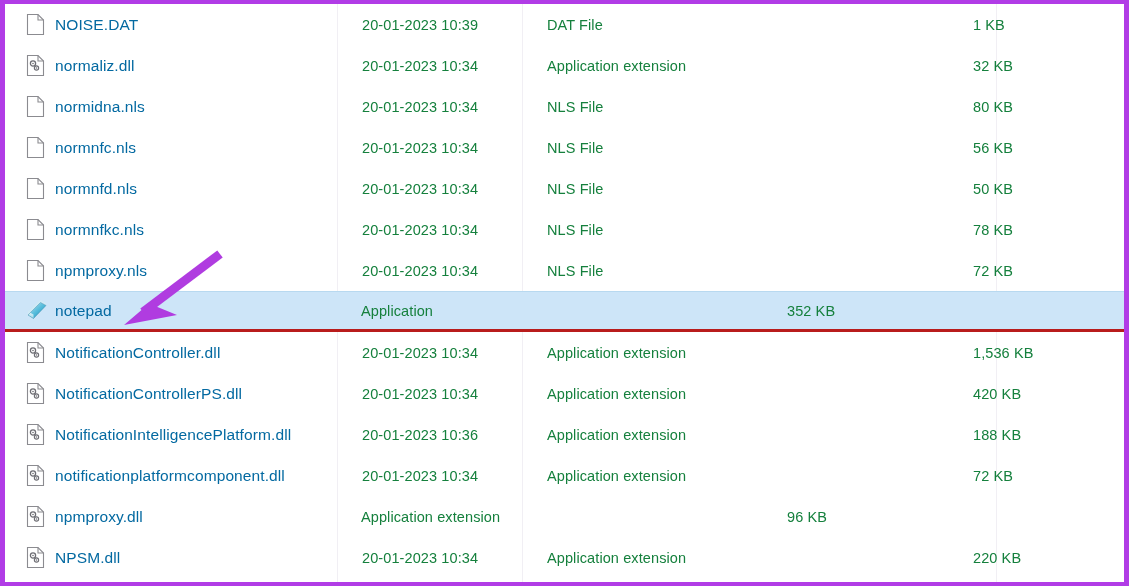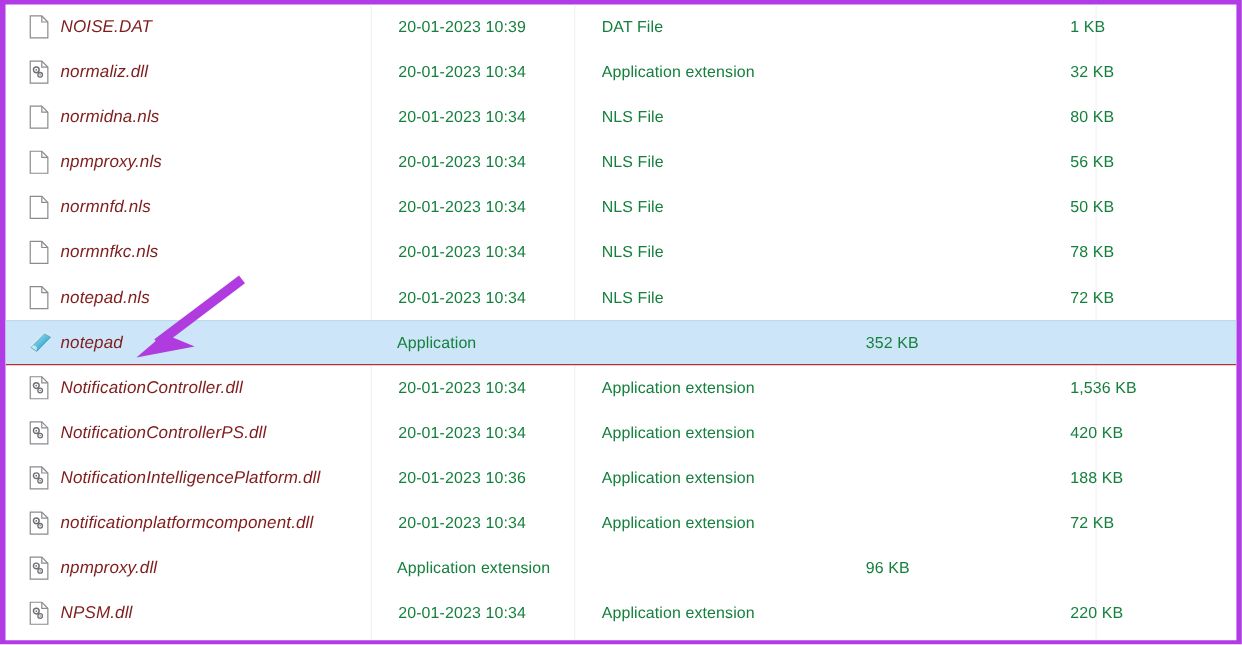--- a/index.html
+++ b/index.html
@@ -54,21 +54,21 @@
     height: 41px;
     display: flex;
     align-items: center;
     box-sizing: border-box;
     padding-left: 21px;
     padding-right: 0;
   }
   .file-row.selected {
     background: #cde5f8;
     border-top: 1px solid #b8d9f0;
-    border-bottom: 1px solid #b91c1c;
+    border-bottom: 3px solid #b91c1c;
   }
 
   .cell-name {
     width: 311px;
     flex: 0 0 311px;
     display: flex;
     align-items: center;
     gap: 10px;
     overflow: hidden;
   }
@@ -85,24 +85,23 @@
     box-sizing: border-box;
   }
   .cell-size {
     flex: 1 1 auto;
     padding-right: 27px;
     box-sizing: border-box;
   }
 
   .fname {
     font-size: 15.5px;
-    color: #7f1d1d;
+    color: #0369a1;
     letter-spacing: 0.1px;
     white-space: nowrap;
-    font-style: italic;
   }
   .fdate, .ftype, .fsize {
     font-size: 14.5px;
     color: #15803d;
     letter-spacing: 0.1px;
     white-space: nowrap;
   }
 
   
   .ficon {
@@ -182,63 +181,63 @@
         <div class="cell-size"><span class="fsize">80 KB</span></div>
       </div>
       <div class="file-row">
         <div class="cell-name">
           <span class="ficon">
             <svg width="19" height="23" viewBox="0 0 19 23">
               <path d="M1.5 1.5 H12 L17.5 7 V21.5 H1.5 Z" fill="#ffffff" stroke="#8b8b90" stroke-width="1.1"></path>
               <path d="M12 1.5 V7 H17.5" fill="none" stroke="#8b8b90" stroke-width="1.1"></path>
             </svg>
           </span>
+          <span class="fname">normnfc.nls</span>
+        </div>
+        <div class="cell-date"><span class="fdate">20-01-2023 10:34</span></div>
+        <div class="cell-type"><span class="ftype">NLS File</span></div>
+        <div class="cell-size"><span class="fsize">56 KB</span></div>
+      </div>
+      <div class="file-row">
+        <div class="cell-name">
+          <span class="ficon">
+            <svg width="19" height="23" viewBox="0 0 19 23">
+              <path d="M1.5 1.5 H12 L17.5 7 V21.5 H1.5 Z" fill="#ffffff" stroke="#8b8b90" stroke-width="1.1"></path>
+              <path d="M12 1.5 V7 H17.5" fill="none" stroke="#8b8b90" stroke-width="1.1"></path>
+            </svg>
+          </span>
+          <span class="fname">normnfd.nls</span>
+        </div>
+        <div class="cell-date"><span class="fdate">20-01-2023 10:34</span></div>
+        <div class="cell-type"><span class="ftype">NLS File</span></div>
+        <div class="cell-size"><span class="fsize">50 KB</span></div>
+      </div>
+      <div class="file-row">
+        <div class="cell-name">
+          <span class="ficon">
+            <svg width="19" height="23" viewBox="0 0 19 23">
+              <path d="M1.5 1.5 H12 L17.5 7 V21.5 H1.5 Z" fill="#ffffff" stroke="#8b8b90" stroke-width="1.1"></path>
+              <path d="M12 1.5 V7 H17.5" fill="none" stroke="#8b8b90" stroke-width="1.1"></path>
+            </svg>
+          </span>
+          <span class="fname">normnfkc.nls</span>
+        </div>
+        <div class="cell-date"><span class="fdate">20-01-2023 10:34</span></div>
+        <div class="cell-type"><span class="ftype">NLS File</span></div>
+        <div class="cell-size"><span class="fsize">78 KB</span></div>
+      </div>
+      <div class="file-row">
+        <div class="cell-name">
+          <span class="ficon">
+            <svg width="19" height="23" viewBox="0 0 19 23">
+              <path d="M1.5 1.5 H12 L17.5 7 V21.5 H1.5 Z" fill="#ffffff" stroke="#8b8b90" stroke-width="1.1"></path>
+              <path d="M12 1.5 V7 H17.5" fill="none" stroke="#8b8b90" stroke-width="1.1"></path>
+            </svg>
+          </span>
           <span class="fname">npmproxy.nls</span>
-        </div>
-        <div class="cell-date"><span class="fdate">20-01-2023 10:34</span></div>
-        <div class="cell-type"><span class="ftype">NLS File</span></div>
-        <div class="cell-size"><span class="fsize">56 KB</span></div>
-      </div>
-      <div class="file-row">
-        <div class="cell-name">
-          <span class="ficon">
-            <svg width="19" height="23" viewBox="0 0 19 23">
-              <path d="M1.5 1.5 H12 L17.5 7 V21.5 H1.5 Z" fill="#ffffff" stroke="#8b8b90" stroke-width="1.1"></path>
-              <path d="M12 1.5 V7 H17.5" fill="none" stroke="#8b8b90" stroke-width="1.1"></path>
-            </svg>
-          </span>
-          <span class="fname">normnfd.nls</span>
-        </div>
-        <div class="cell-date"><span class="fdate">20-01-2023 10:34</span></div>
-        <div class="cell-type"><span class="ftype">NLS File</span></div>
-        <div class="cell-size"><span class="fsize">50 KB</span></div>
-      </div>
-      <div class="file-row">
-        <div class="cell-name">
-          <span class="ficon">
-            <svg width="19" height="23" viewBox="0 0 19 23">
-              <path d="M1.5 1.5 H12 L17.5 7 V21.5 H1.5 Z" fill="#ffffff" stroke="#8b8b90" stroke-width="1.1"></path>
-              <path d="M12 1.5 V7 H17.5" fill="none" stroke="#8b8b90" stroke-width="1.1"></path>
-            </svg>
-          </span>
-          <span class="fname">normnfkc.nls</span>
-        </div>
-        <div class="cell-date"><span class="fdate">20-01-2023 10:34</span></div>
-        <div class="cell-type"><span class="ftype">NLS File</span></div>
-        <div class="cell-size"><span class="fsize">78 KB</span></div>
-      </div>
-      <div class="file-row">
-        <div class="cell-name">
-          <span class="ficon">
-            <svg width="19" height="23" viewBox="0 0 19 23">
-              <path d="M1.5 1.5 H12 L17.5 7 V21.5 H1.5 Z" fill="#ffffff" stroke="#8b8b90" stroke-width="1.1"></path>
-              <path d="M12 1.5 V7 H17.5" fill="none" stroke="#8b8b90" stroke-width="1.1"></path>
-            </svg>
-          </span>
-          <span class="fname">notepad.nls</span>
         </div>
         <div class="cell-date"><span class="fdate">20-01-2023 10:34</span></div>
         <div class="cell-type"><span class="ftype">NLS File</span></div>
         <div class="cell-size"><span class="fsize">72 KB</span></div>
       </div>
       <div class="file-row selected" style="background: rgb(205, 229, 248);">
         <div class="cell-name">
           <span class="ficon">
             <svg width="22" height="23" viewBox="0 0 22 23">
               <defs>

